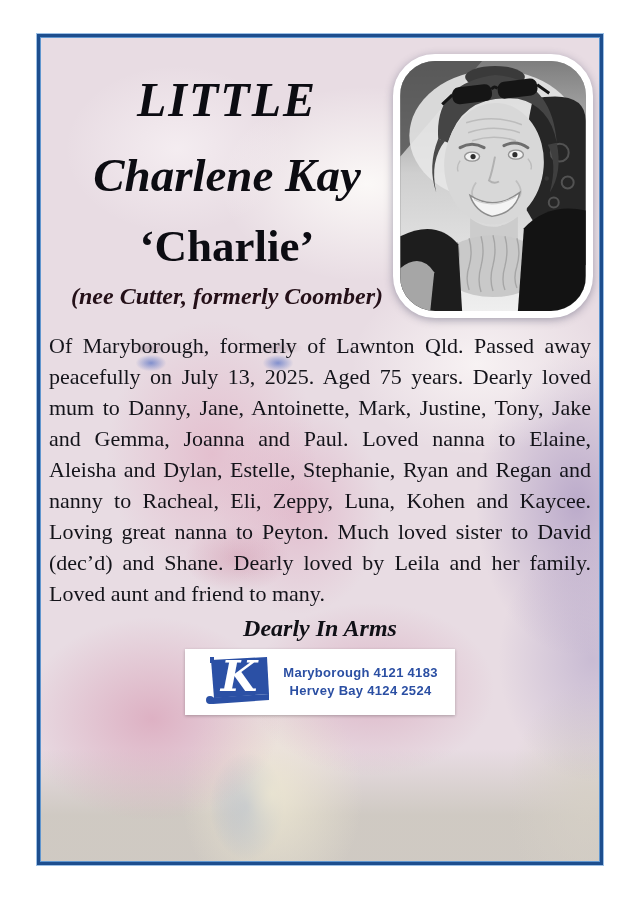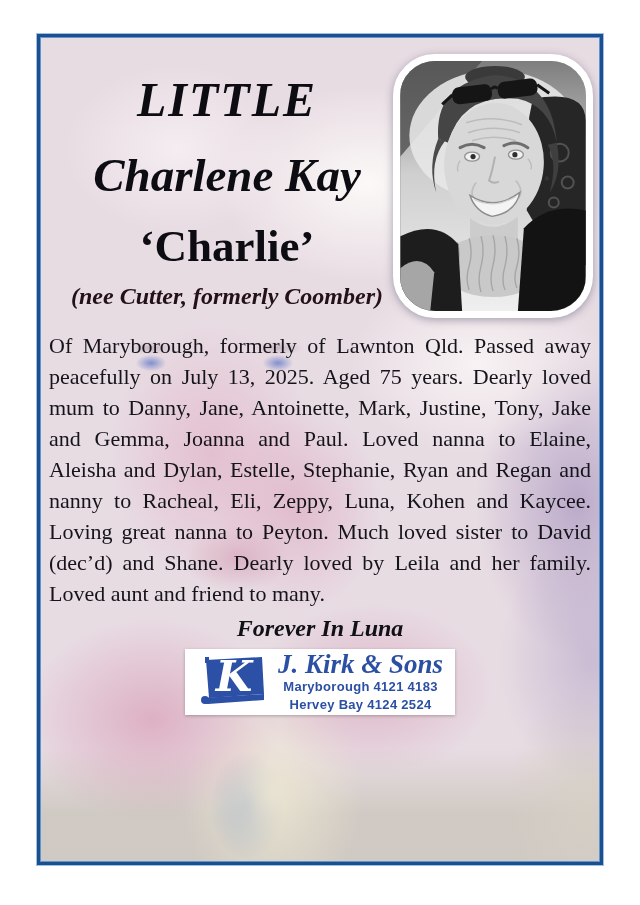--- a/index.html
+++ b/index.html
@@ -142,32 +142,31 @@
           <path d="M57,182 q4,12 0,26 q-4,12 0,22 M69,178 q4,14 0,28 q-4,12 0,24 M81,176 q4,14 0,30 q-4,14 0,26 M93,175 q4,14 0,30 q-4,14 0,26 M105,176 q4,14 0,30 q-4,14 0,24 M117,178 q4,14 0,28 q-4,12 0,22 M129,182 q4,12 0,26 q-4,10 0,20" stroke="#a6a6a6" stroke-width="1.4" fill="none"></path>
           <path d="M0,176 Q36,158 58,184 L62,251 L0,251 Z" fill="#1d1d1d"></path>
           <path d="M186,150 Q148,142 124,168 L118,251 L186,251 Z" fill="#131313"></path>
           <path d="M0,208 Q20,192 34,212 L30,251 L0,251 Z" fill="#b6b6b6" opacity="0.9"></path>
         </svg>
       </div>
     </div>
 
     <div class="content">
       <p>Of Maryborough, formerly of Lawnton Qld. Passed away peacefully on July 13, 2025. Aged 75 years. Dearly loved mum to Danny, Jane, Antoinette, Mark, Justine, Tony, Jake and Gemma, Joanna and Paul. Loved nanna to Elaine, Aleisha and Dylan, Estelle, Stephanie, Ryan and Regan and nanny to Racheal, Eli, Zeppy, Luna, Kohen and Kaycee. Loving great nanna to Peyton. Much loved sister to David (dec’d) and Shane. Dearly loved by Leila and her family. Loved aunt and friend to many.</p>
-      <div class="tribute">Forever In Luna</div>
+      <div class="tribute">Dearly In Arms</div>
     </div>
 
     <div class="fh-box">
       <svg class="k-flag" viewBox="0 0 72 56" aria-hidden="true">
         <path d="M9,6 L65,3 L67,40 L12,44 Z" fill="#2b50a5"></path>
         <path d="M5,44 L67,40 L67,46 L11,50 Q5,50 5,44 Z" fill="#2b50a5"></path>
         <circle cx="8" cy="46" r="3" fill="none" stroke="#2b50a5" stroke-width="2"></circle>
         <rect x="8" y="3" width="4" height="6" fill="#2b50a5"></rect>
         <text x="37" y="37" text-anchor="middle" font-family="DejaVu Serif, serif" font-style="italic" font-weight="bold" font-size="42" fill="#ffffff">K</text>
       </svg>
       <div class="fh-text">
-        <div class="fh-name">J. Kirk &amp; Sons</div>
         <div class="fh-phone">Maryborough 4121 4183</div>
         <div class="fh-phone">Hervey Bay 4124 2524</div>
       </div>
     </div>
 
   </div>
 </div>
 
 </body></html>

